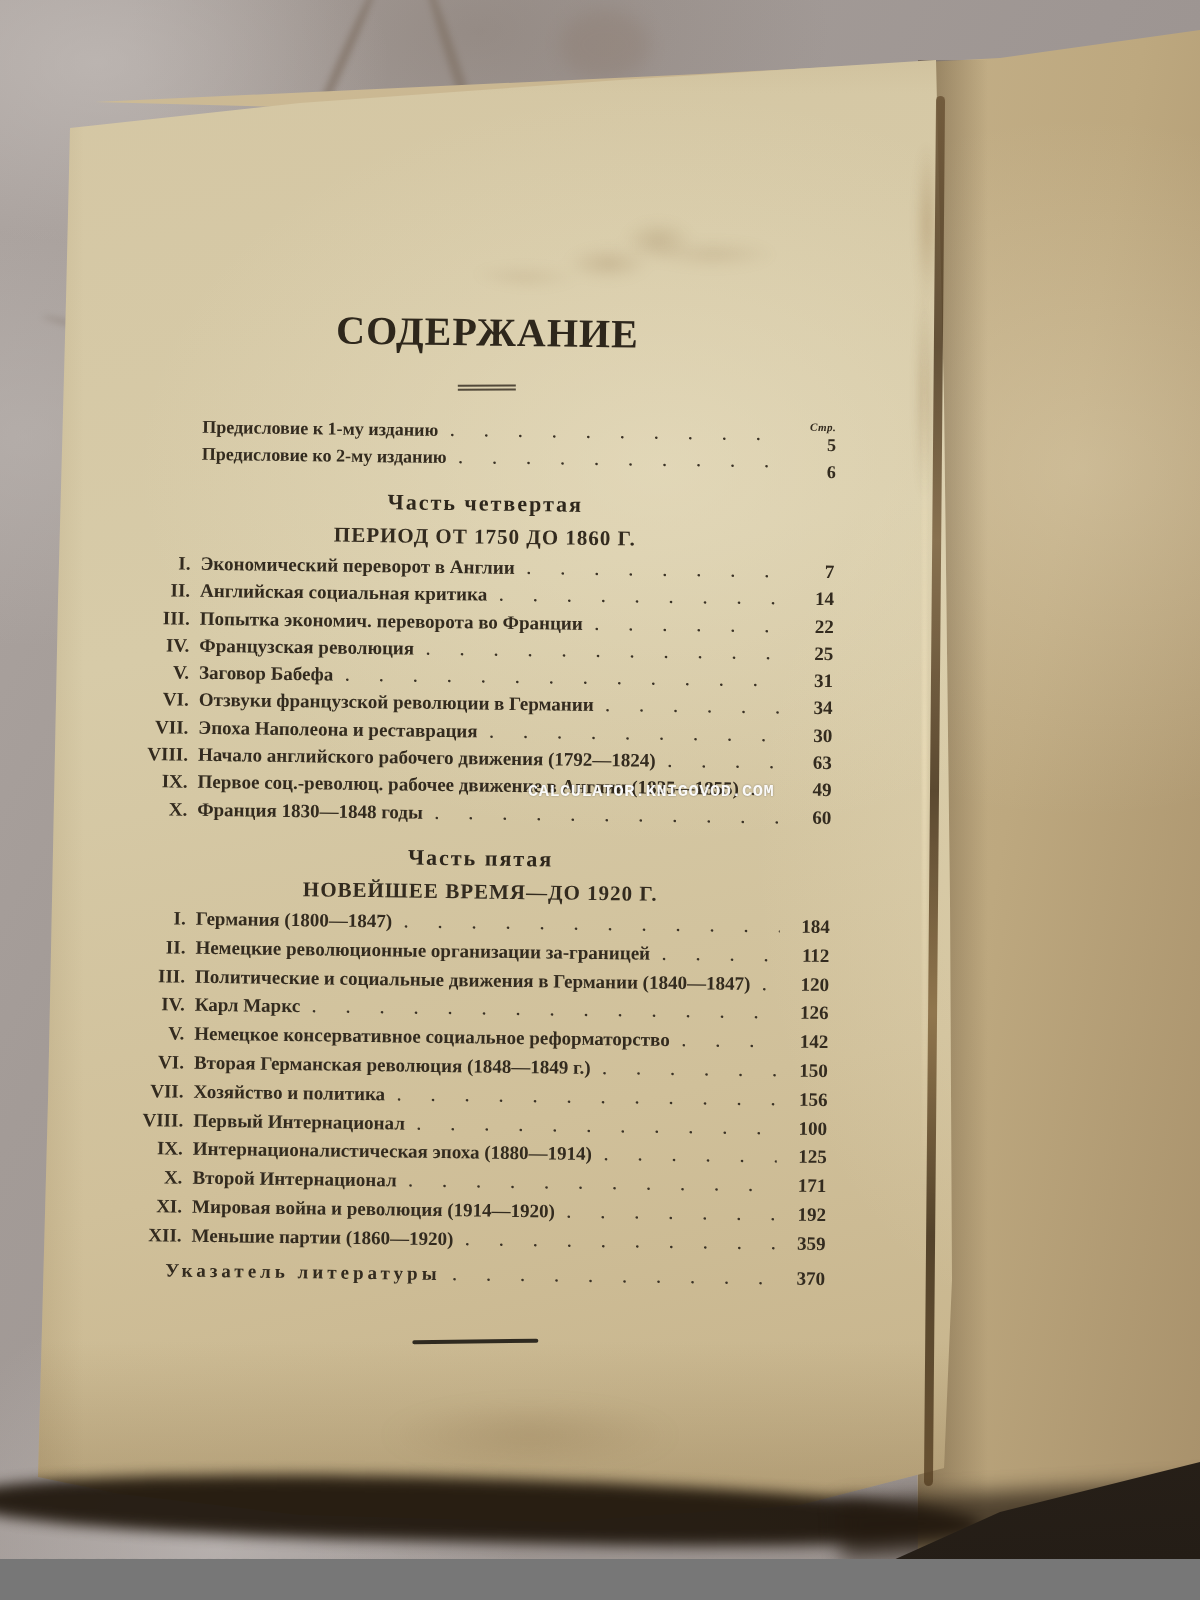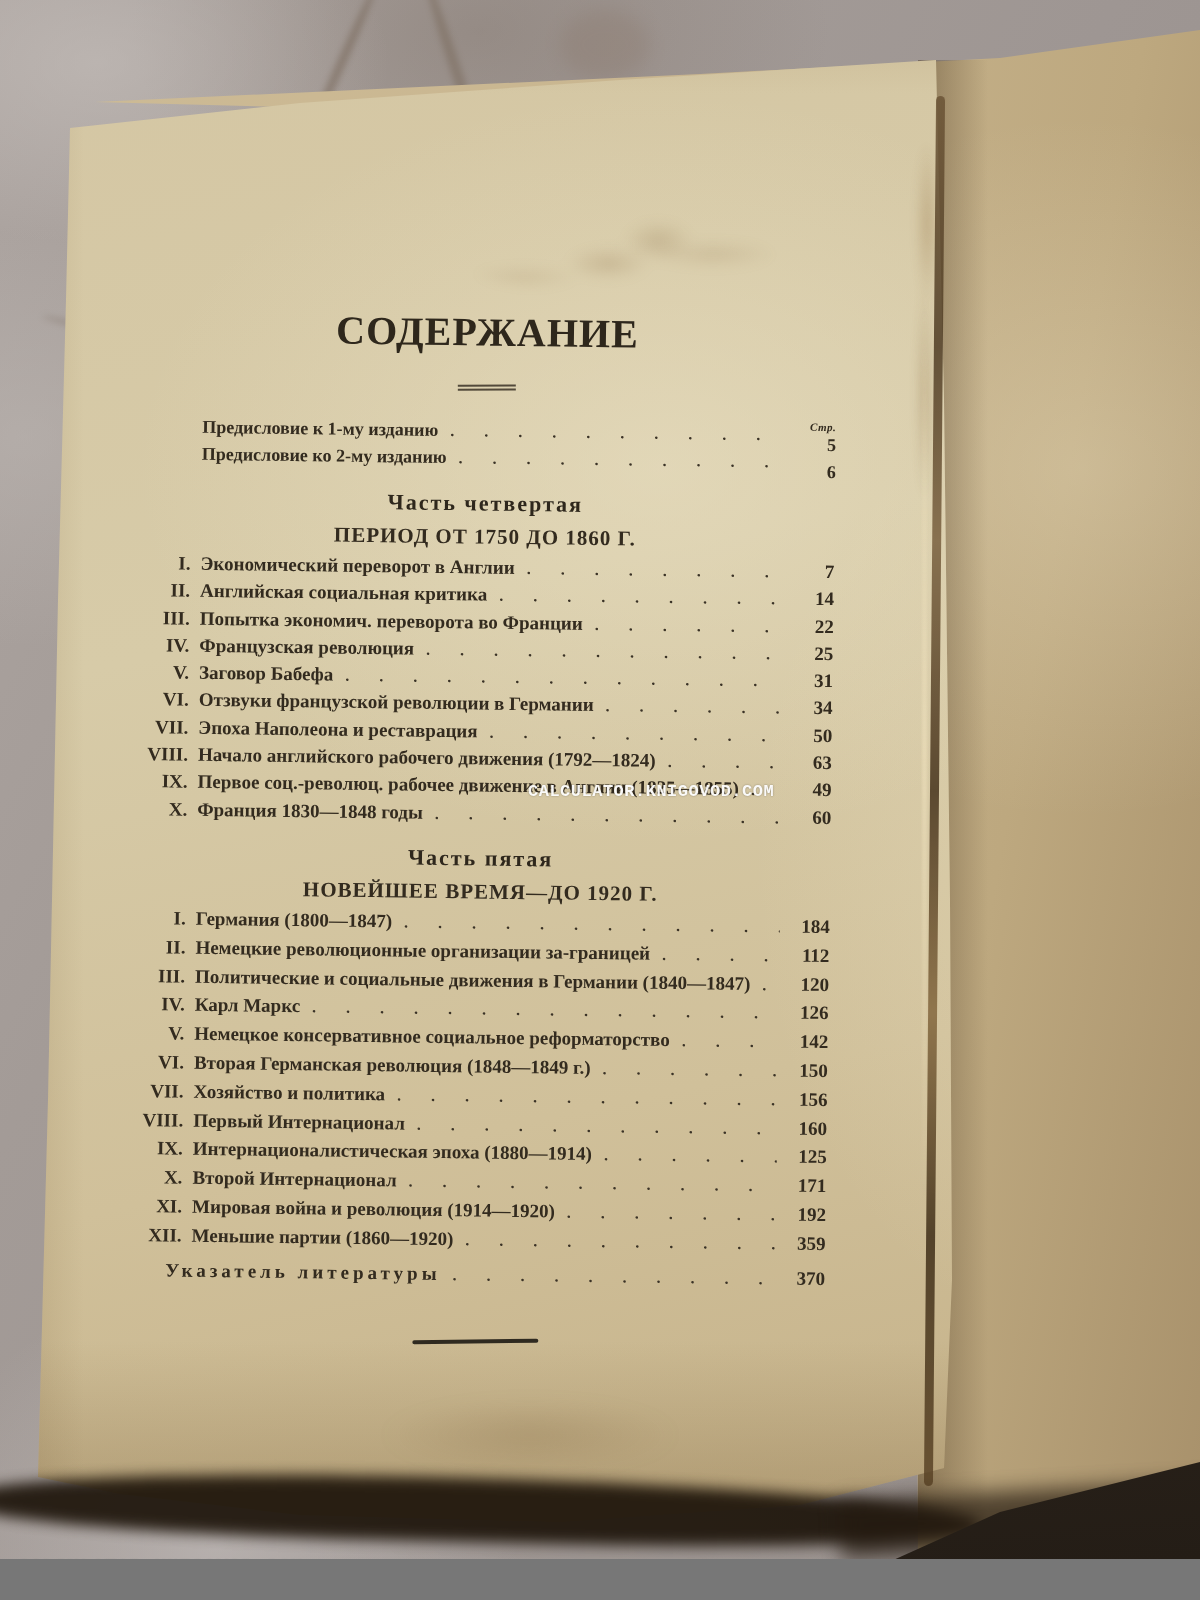--- a/index.html
+++ b/index.html
@@ -202,21 +202,21 @@
     <span class="num">VI.</span>
     <span class="lbl">Отзвуки французской революции в Германии</span>
     <span class="dots"></span>
     <span class="pagenum">34</span>
   </div>
 
   <div class="toc-row">
     <span class="num">VII.</span>
     <span class="lbl">Эпоха Наполеона и реставрация</span>
     <span class="dots"></span>
-    <span class="pagenum">50</span>
+    <span class="pagenum">30</span>
   </div>
 
   <div class="toc-row">
     <span class="num">VIII.</span>
     <span class="lbl">Начало английского рабочего движения (1792—1824)</span>
     <span class="dots"></span>
     <span class="pagenum">63</span>
   </div>
 
   <div class="toc-row">
@@ -285,21 +285,21 @@
     <span class="num">VII.</span>
     <span class="lbl">Хозяйство и политика</span>
     <span class="dots"></span>
     <span class="pagenum">156</span>
   </div>
 
   <div class="toc-row">
     <span class="num">VIII.</span>
     <span class="lbl">Первый Интернационал</span>
     <span class="dots"></span>
-    <span class="pagenum">160</span>
+    <span class="pagenum">100</span>
   </div>
 
   <div class="toc-row">
     <span class="num">IX.</span>
     <span class="lbl">Интернационалистическая эпоха (1880—1914)</span>
     <span class="dots"></span>
     <span class="pagenum">125</span>
   </div>
 
   <div class="toc-row">

